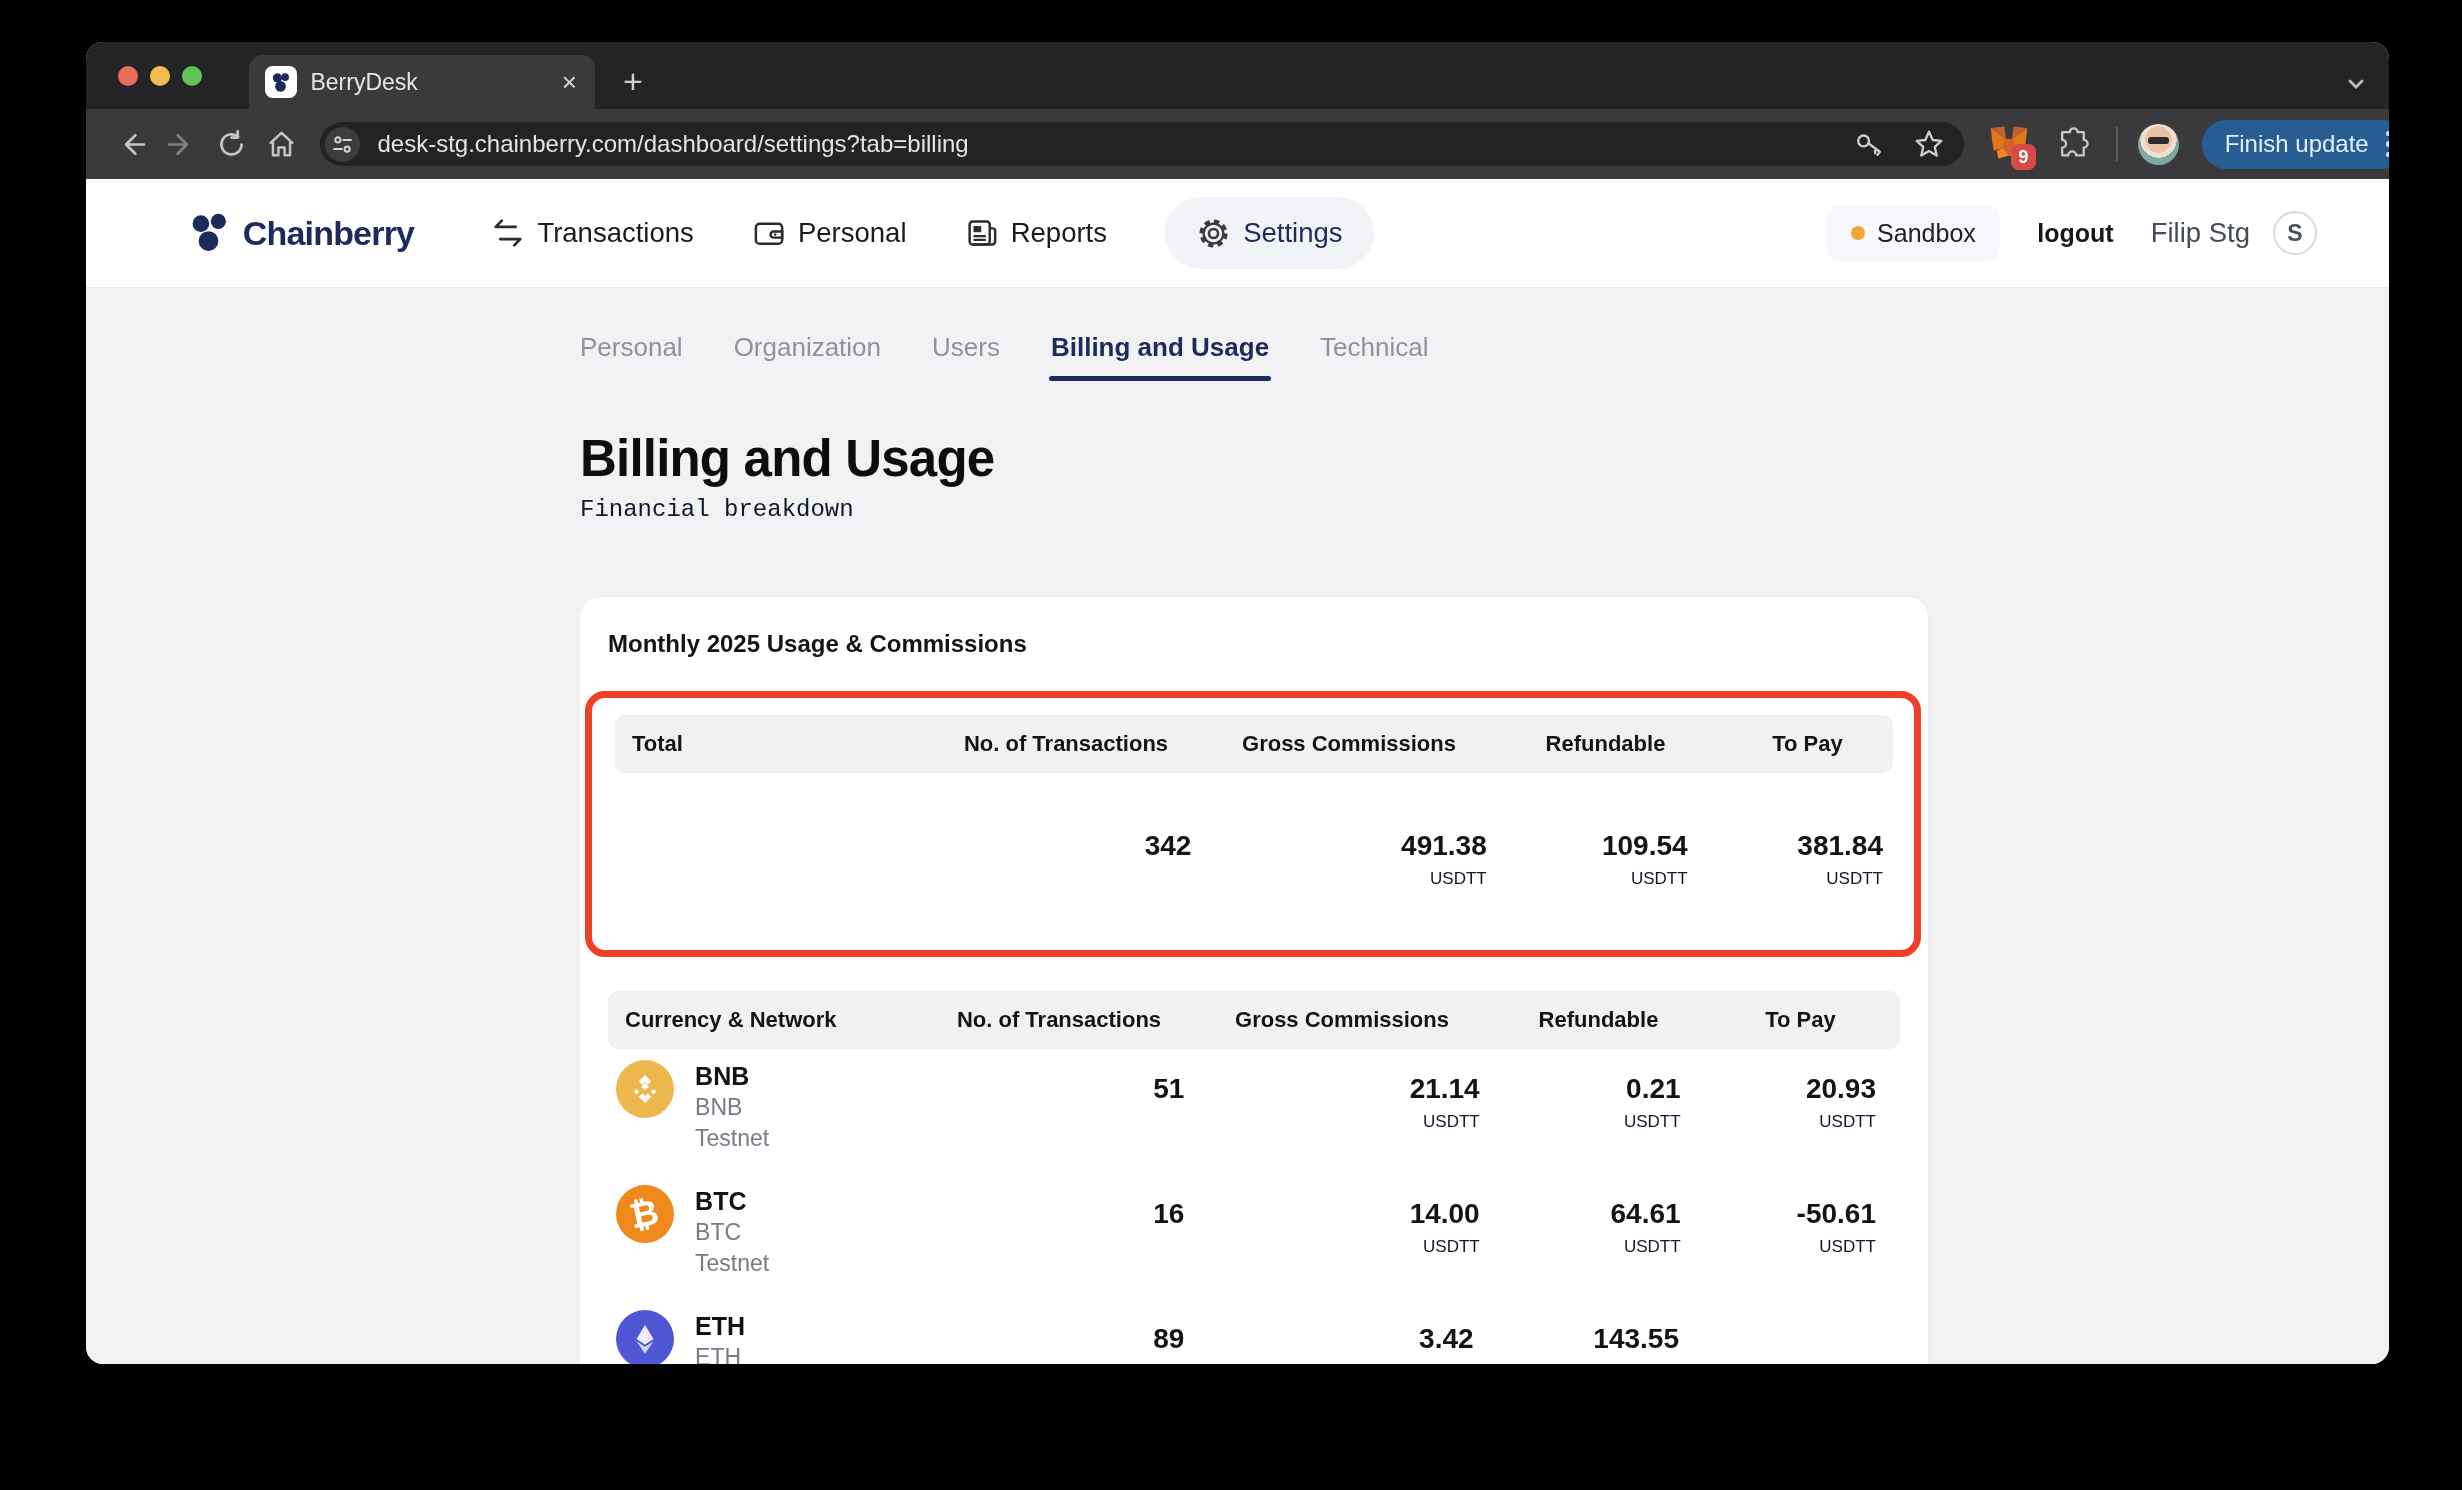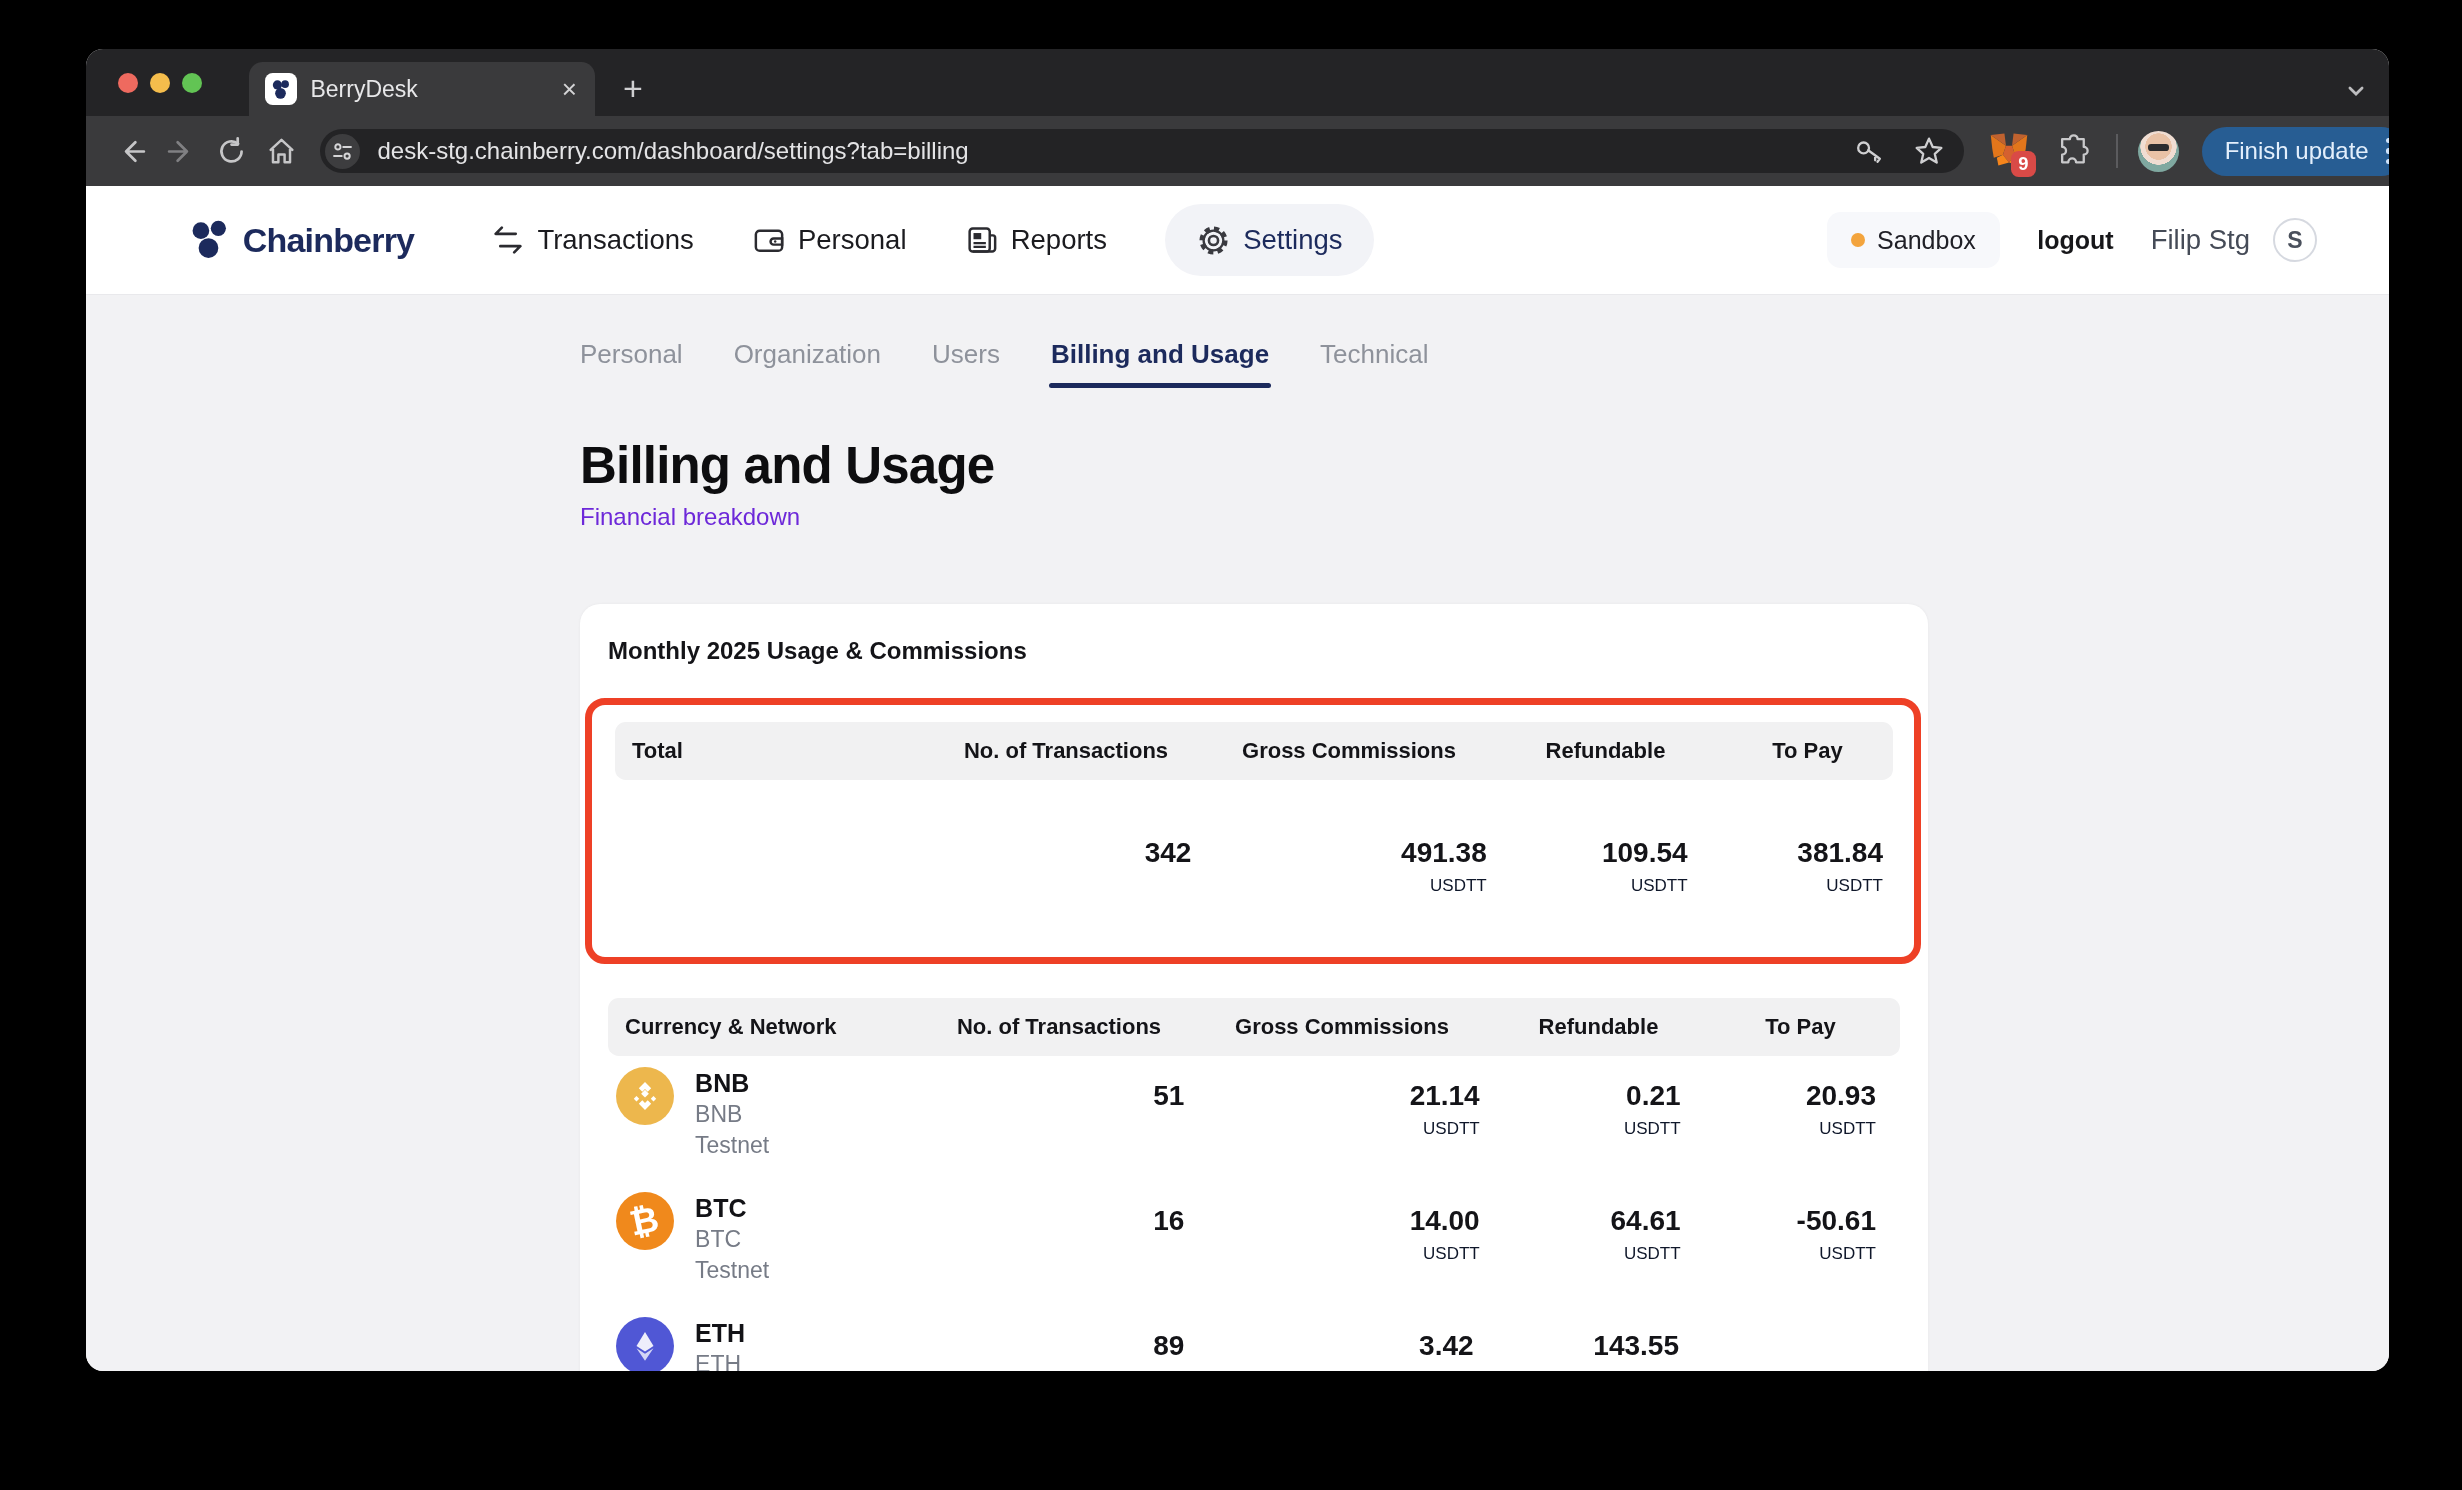--- a/index.html
+++ b/index.html
@@ -1,17 +1,17 @@
 <!DOCTYPE html>
 <html style="font-size:12.2px"><head>
 <meta charset="utf-8">
 <style>
   html,body{margin:0;padding:0;width:2462px;height:1491px;background:#000;font-family:"Liberation Sans",sans-serif;}
   *{box-sizing:border-box;}
-  .window{position:absolute;left:86px;top:49px;width:2303px;height:1322px;border-radius:17px;overflow:hidden;background:#f2f2f4;display:flex;flex-direction:column;}
+  .window{position:absolute;left:86px;top:42px;width:2303px;height:1322px;border-radius:17px;overflow:hidden;background:#f2f2f4;display:flex;flex-direction:column;}
 
   
   .tabstrip{height:67px;background:#242426;display:flex;align-items:flex-end;flex:none;}
   .lights{display:flex;gap:12.2px;align-items:center;height:67px;padding:0 0 0 32px;margin-right:47px;}
   .light{width:20px;height:20px;border-radius:50%;}
   .l-red{background:#ee6a5f;}.l-yellow{background:#f5bd4c;}.l-green{background:#62c454;}
   .tab{width:346px;height:54px;background:#3a3a3c;border-radius:13.8px 13.8px 0 0;display:flex;align-items:center;padding:0 13.8px 0 15.3px;gap:13.8px;}
   .favicon{width:32px;height:32px;border-radius:7.7px;background:#fff;display:flex;align-items:center;justify-content:center;flex:none;}
   .tab-title{color:#e7e7e9;font-size:23px;flex:1;white-space:nowrap;overflow:hidden;}
   .tab-close{color:#d3d3d5;font-size:26px;line-height:1;padding:1.5px 4.6px;border-radius:6.1px;}
@@ -47,21 +47,21 @@
   .username{font-size:27.5px;color:#454b57;margin-left:37px;}
   .user-avatar{width:44px;height:44px;border-radius:50%;background:#fff;border:2.3px solid #d6d9e0;color:#4a505c;font-size:23px;font-weight:bold;display:flex;align-items:center;justify-content:center;margin-left:23px;}
 
   
   .content{padding-left:494px;width:100%;}
   .subtabs{display:flex;gap:51px;margin-top:44px;align-items:flex-start;}
   .subtab{font-size:26px;color:#8e929b;position:relative;padding-bottom:18.4px;}
   .subtab.active{color:#1c2a5c;font-weight:bold;}
   .subtab.active::after{content:"";position:absolute;left:-1.5px;right:-1.5px;bottom:0;height:5.4px;border-radius:3.1px;background:#1c2a5c;}
   .h1{margin-top:51px;font-size:51px;font-weight:bold;color:#0d0d0f;letter-spacing:-0.8px;line-height:54px;}
-  .subtitle{margin-top:8.4px;font-size:24px;color:#6d28d9;line-height:29px;}
+  .subtitle{margin-top:8.4px;font-size:24px;color:#0f172a;line-height:29px;font-family:Liberation Mono, monospace;}
 
   .card{margin-top:73px;width:1348px;background:#fff;border-radius:20px;padding:32px 28px 61px 28px;box-shadow:0 0.8px 3.1px rgba(0,0,0,.05);}
   .card-title{font-size:24px;font-weight:bold;color:#141418;line-height:29px;}
 
   .redbox{margin:33px -21.4px 0 -23px;border:7.7px solid #ee4026;border-radius:20px;padding:17.6px 21.4px 56px 23px;}
 
   .thead{display:grid;grid-template-columns:321px 260px 306px 207px 197px;align-items:center;background:#f1f1f2;border-radius:10.7px;height:58px;font-size:22px;font-weight:bold;color:#141418;}
   .thead .h{text-align:center;}
   .thead .h.first{text-align:left;padding-left:17px;}
 

